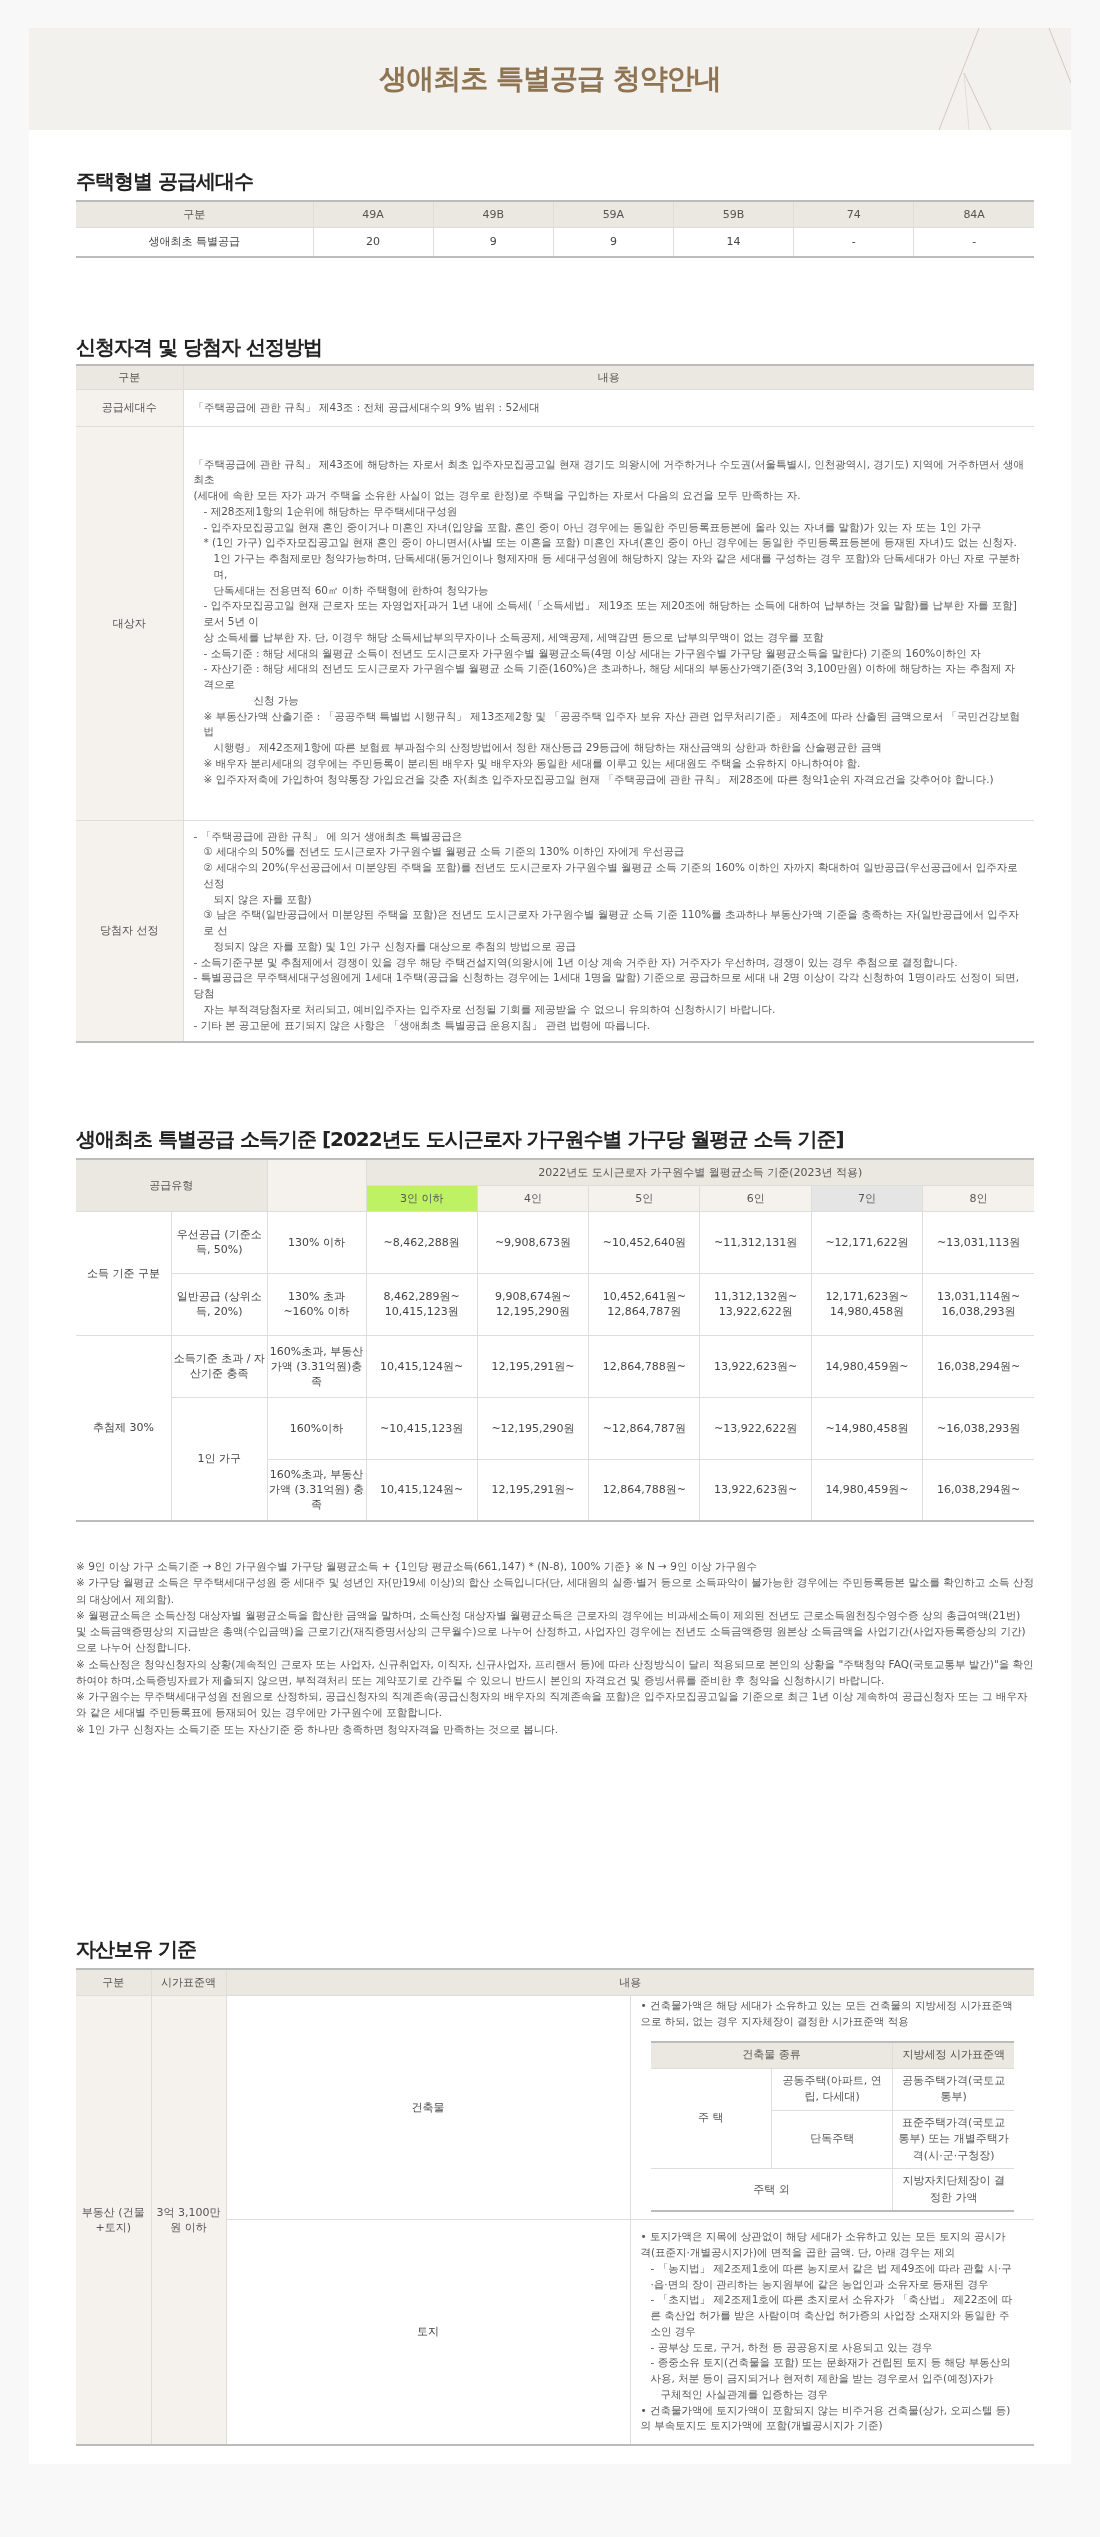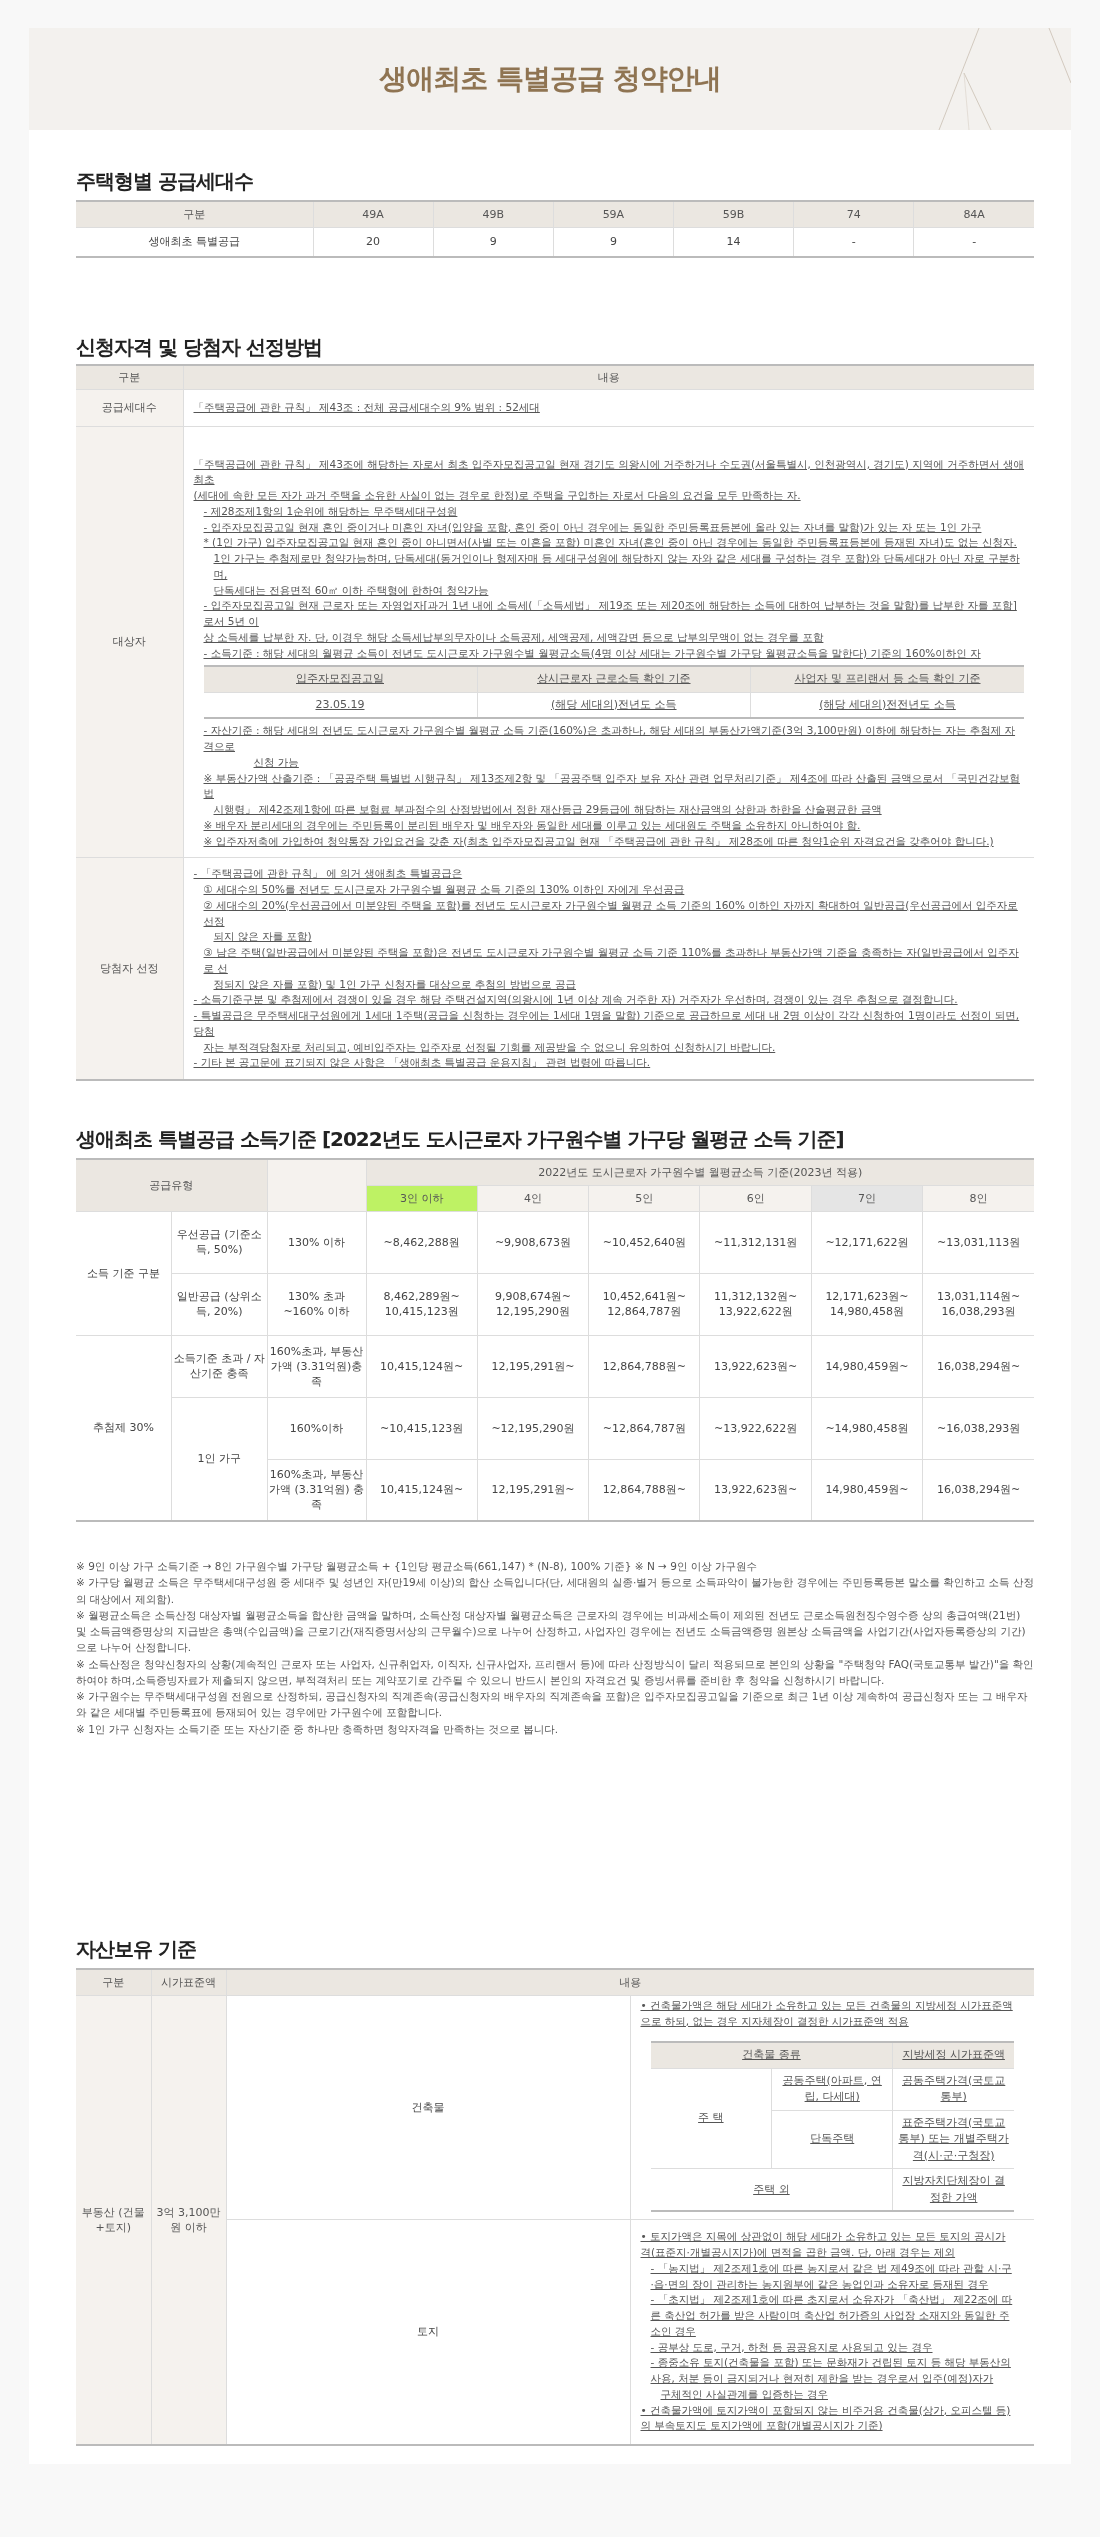--- a/index.html
+++ b/index.html
@@ -12,21 +12,21 @@
   .hero svg { position: absolute; right: 0; top: 0; }
   .section-title { position: absolute; left: 47px; font-size: 20px; font-weight: bold; color: #222; letter-spacing: -1px; }
   table { border-collapse: collapse; width: 100%; font-size: 11px; table-layout: fixed; }
   th, td { border: 1px solid #ddd; text-align: center; vertical-align: middle; }
   th { background: #ebe7e1; font-weight: normal; color: #555; }
   .tbl { position: absolute; left: 47px; width: 958px; }
   .tbl table { border-top: 2px solid #bbb; border-bottom: 2px solid #bbb; }
   .tbl table td:first-child, .tbl table th:first-child { border-left: none; }
   .tbl table td:last-child, .tbl table th:last-child { border-right: none; }
   .lbl { background: #f5f2ee; color: #555; }
-  .txt { text-align: left; padding: 8px 10px; line-height: 1.5; font-size: 10.5px; color: #555; text-decoration: underline; }
+  .txt { text-align: left; padding: 8px 10px; line-height: 1.5; font-size: 10.5px; color: #555; }
   .txt p { margin: 0; }
   .ind1 { padding-left: 10px; }
   .ind2 { padding-left: 20px; }
   .inner { width: 100%; margin: 4px 0 4px 0; }
   .inner table { border-top: 2px solid #bbb; border-bottom: 2px solid #bbb; }
   .inner th { padding: 4px; }
   .inner td { padding: 4px; }
   .notes { position: absolute; left: 47px; width: 958px; font-size: 10.5px; color: #555; line-height: 1.55; }
 </style>
 </head>
@@ -89,36 +89,20 @@
             <p>「주택공급에 관한 규칙」 제43조에 해당하는 자로서 최초 입주자모집공고일 현재 경기도 의왕시에 거주하거나 수도권(서울특별시, 인천광역시, 경기도) 지역에 거주하면서 생애최초</p>
             <p>(세대에 속한 모든 자가 과거 주택을 소유한 사실이 없는 경우로 한정)로 주택을 구입하는 자로서 다음의 요건을 모두 만족하는 자.</p>
             <p class="ind1">- 제28조제1항의 1순위에 해당하는 무주택세대구성원</p>
             <p class="ind1">- 입주자모집공고일 현재 혼인 중이거나 미혼인 자녀(입양을 포함, 혼인 중이 아닌 경우에는 동일한 주민등록표등본에 올라 있는 자녀를 말함)가 있는 자 또는 1인 가구</p>
             <p class="ind1">* (1인 가구) 입주자모집공고일 현재 혼인 중이 아니면서(사별 또는 이혼을 포함) 미혼인 자녀(혼인 중이 아닌 경우에는 동일한 주민등록표등본에 등재된 자녀)도 없는 신청자.</p>
             <p class="ind2">1인 가구는 추첨제로만 청약가능하며, 단독세대(동거인이나 형제자매 등 세대구성원에 해당하지 않는 자와 같은 세대를 구성하는 경우 포함)와 단독세대가 아닌 자로 구분하며,</p>
             <p class="ind2">단독세대는 전용면적 60㎡ 이하 주택형에 한하여 청약가능</p>
             <p class="ind1">- 입주자모집공고일 현재 근로자 또는 자영업자[과거 1년 내에 소득세(「소득세법」 제19조 또는 제20조에 해당하는 소득에 대하여 납부하는 것을 말함)를 납부한 자를 포함]로서 5년 이</p>
             <p class="ind1">상 소득세를 납부한 자. 단, 이경우 해당 소득세납부의무자이나 소득공제, 세액공제, 세액감면 등으로 납부의무액이 없는 경우를 포함</p>
             <p class="ind1">- 소득기준 : 해당 세대의 월평균 소득이 전년도 도시근로자 가구원수별 월평균소득(4명 이상 세대는 가구원수별 가구당 월평균소득을 말한다) 기준의 160%이하인 자</p>
-            <div class="inner" style="padding-left:10px;">
-              <table>
-                <tbody>
-                      <tr>
-                  <th>입주자모집공고일</th>
-                  <th>상시근로자 근로소득 확인 기준</th>
-                  <th>사업자 및 프리랜서 등 소득 확인 기준</th>
-                </tr>
-                <tr>
-                  <td>23.05.19</td>
-                  <td>(해당 세대의)전년도 소득</td>
-                  <td>(해당 세대의)전전년도 소득</td>
-                </tr>
-              </tbody>
-                  </table>
-            </div>
             <p class="ind1">- 자산기준 : 해당 세대의 전년도 도시근로자 가구원수별 월평균 소득 기준(160%)은 초과하나, 해당 세대의 부동산가액기준(3억 3,100만원) 이하에 해당하는 자는 추첨제 자격으로</p>
             <p style="padding-left:60px;">신청 가능</p>
             <p class="ind1">※ 부동산가액 산출기준 : 「공공주택 특별법 시행규칙」 제13조제2항 및 「공공주택 입주자 보유 자산 관련 업무처리기준」 제4조에 따라 산출된 금액으로서 「국민건강보험법</p>
             <p class="ind2">시행령」 제42조제1항에 따른 보험료 부과점수의 산정방법에서 정한 재산등급 29등급에 해당하는 재산금액의 상한과 하한을 산술평균한 금액</p>
             <p class="ind1">※ 배우자 분리세대의 경우에는 주민등록이 분리된 배우자 및 배우자와 동일한 세대를 이루고 있는 세대원도 주택을 소유하지 아니하여야 함.</p>
             <p class="ind1">※ 입주자저축에 가입하여 청약통장 가입요건을 갖춘 자(최초 입주자모집공고일 현재 「주택공급에 관한 규칙」 제28조에 따른 청약1순위 자격요건을 갖추어야 합니다.)</p>
           </td>
         </tr>
         <tr>
           <td class="lbl" style="height:218px;">당첨자 선정</td>

